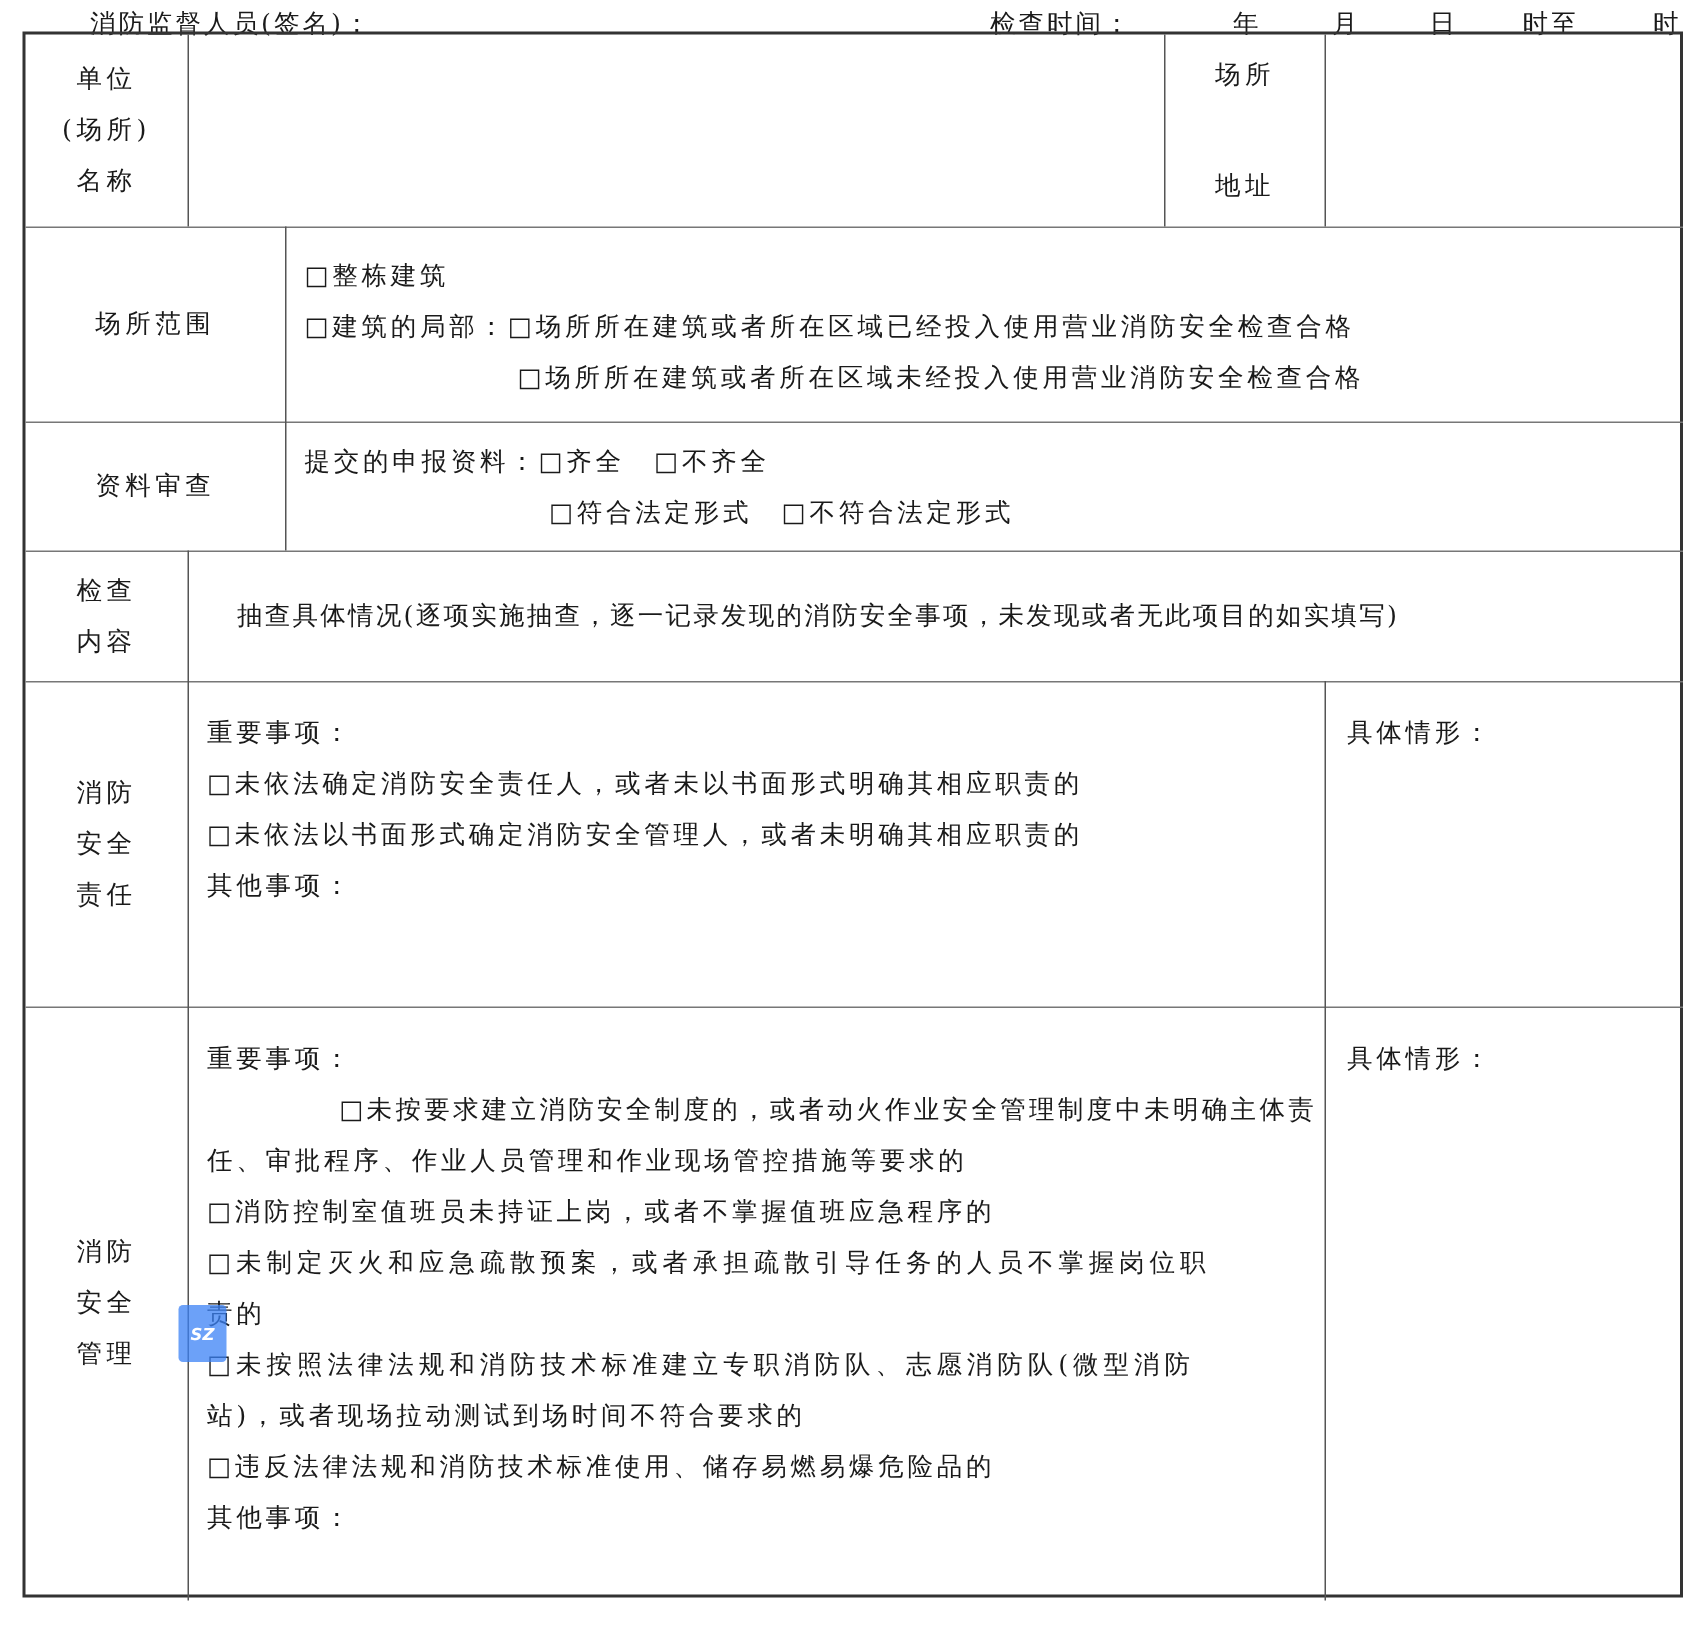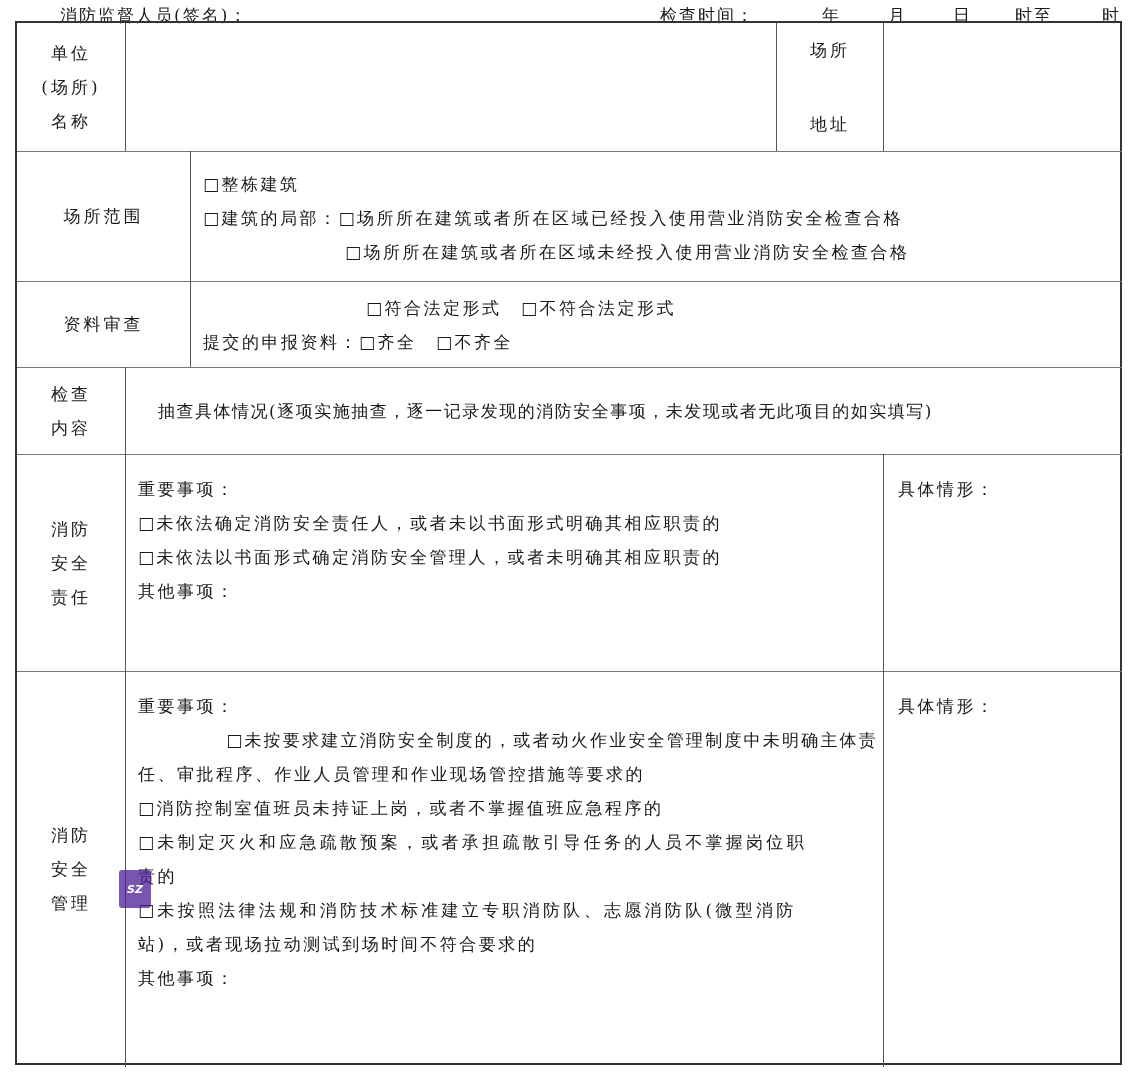--- a/index.html
+++ b/index.html
@@ -15,21 +15,21 @@
       border: 2px solid #333; box-sizing: border-box;
     }
     .cell { position: absolute; box-sizing: border-box; }
     .hline { position: absolute; height: 0; border-top: 1.5px solid #777; }
     .vline { position: absolute; width: 0; border-left: 1.5px solid #555; }
     .label { display: flex; flex-direction: column; align-items: center; justify-content: center; text-align: center; line-height: 34px; letter-spacing: 3px; }
     .text { line-height: 34px; letter-spacing: 2.5px; white-space: nowrap; }
     .line { display: block; white-space: nowrap; }
     .watermark {
       position: absolute; left: 119px; top: 870px; width: 32px; height: 38px;
-      background: #4c1d95; opacity: 0.75; border-radius: 3px;
+      background: #3b82f6; opacity: 0.75; border-radius: 3px;
       color: #ffffff; font-family: "DejaVu Sans", sans-serif; font-size: 11px; font-weight: bold; font-style: italic;
       display: flex; align-items: center; justify-content: center;
     }
   </style>
 </head>
 <body>
 
 <div class="header">
   <span style="left:60px;">消防监督人员(签名)：</span>
   <span style="left:660px;">检查时间：</span>
@@ -73,22 +73,22 @@
   <div class="cell text" style="left:186px; top:144px; width:900px;">
     <span class="line">□整栋建筑</span>
     <span class="line">□建筑的局部：□场所所在建筑或者所在区域已经投入使用营业消防安全检查合格</span>
     <span class="line" style="padding-left:142px;">□场所所在建筑或者所在区域未经投入使用营业消防安全检查合格</span>
   </div>
 
   <div class="cell label" style="left:0; top:258px; width:173px; height:86px;">
     <span>资料审查</span>
   </div>
   <div class="cell text" style="left:186px; top:268px; width:900px;">
+    <span class="line">提交的申报资料：□齐全　□不齐全</span>
     <span class="line" style="padding-left:163px;">□符合法定形式　□不符合法定形式</span>
-    <span class="line">提交的申报资料：□齐全　□不齐全</span>
   </div>
 
   <div class="cell label" style="left:0; top:344px; width:108px; height:87px;">
     <span>检查</span>
     <span>内容</span>
   </div>
   <div class="cell text" style="left:121px; top:344px; height:87px; display:flex; align-items:center; letter-spacing:1.5px;margin-left:20px;">抽查具体情况(逐项实施抽查，逐一记录发现的消防安全事项，未发现或者无此项目的如实填写)</div>
 
   <div class="cell label" style="left:0; top:431px; width:108px; height:217px;">
     <span>消防</span>
@@ -111,19 +111,20 @@
   </div>
   <div class="cell text" style="left:121px; top:666px; width:740px;">
     <span class="line">重要事项：</span>
     <span class="line" style="letter-spacing:2.2px;text-align:right;">□未按要求建立消防安全制度的，或者动火作业安全管理制度中未明确主体责</span>
     <span class="line">任、审批程序、作业人员管理和作业现场管控措施等要求的</span>
     <span class="line">□消防控制室值班员未持证上岗，或者不掌握值班应急程序的</span>
     <span class="line" style="letter-spacing:3.3px;">□未制定灭火和应急疏散预案，或者承担疏散引导任务的人员不掌握岗位职</span>
     <span class="line">责的</span>
     <span class="line" style="letter-spacing:3.3px;">□未按照法律法规和消防技术标准建立专职消防队、志愿消防队(微型消防</span>
     <span class="line">站)，或者现场拉动测试到场时间不符合要求的</span>
+    <span class="line">□违反法律法规和消防技术标准使用、储存易燃易爆危险品的</span>
     <span class="line">其他事项：</span>
   </div>
   <div class="cell text" style="left:881px; top:666px;">具体情形：</div>
   <div class="cell" style="left:868px; top:700px; width:237px; height:342px;"></div>
 </div>
 
 <div class="watermark">SZ</div>
 
 </body></html>

